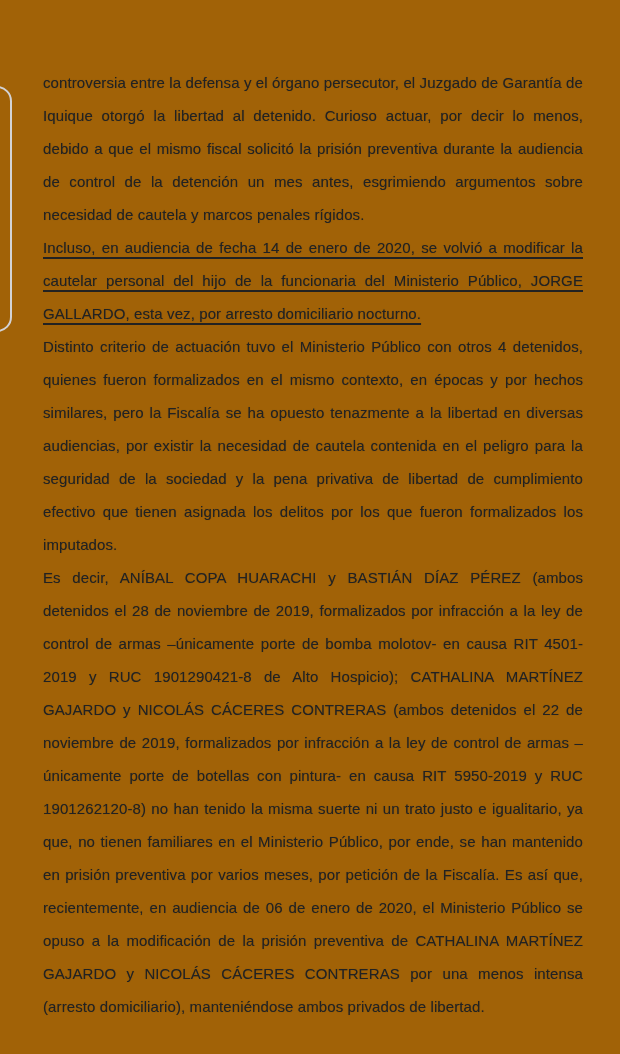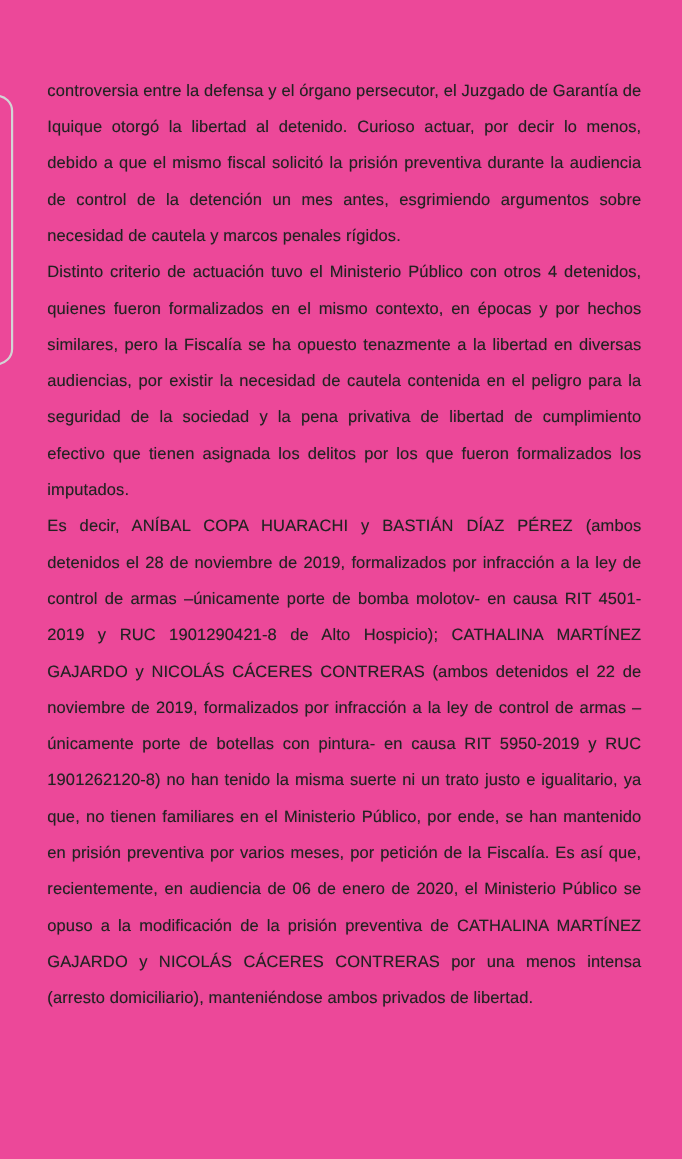--- a/index.html
+++ b/index.html
@@ -9,21 +9,21 @@
   body {
     width: 620px;
     height: 1054px;
     position: relative;
     overflow: hidden;
     background: #ffffff;
   }
   .page {
     position: absolute;
     inset: 0;
-    background: #ec4899;
+    background: #a16207;
     overflow: hidden;
   }
   
   .edge-decoration {
     position: absolute;
     left: -34px;
     top: 86px;
     width: 42px;
     height: 242px;
     border: 2px solid #d3d3d5;
@@ -56,16 +56,17 @@
     text-underline-offset: 4px;
   }
 </style>
 </head>
 <body style="background: rgb(255, 255, 255);">
 
 <div class="page">
   <div class="edge-decoration" style="border-color: rgb(211, 211, 213);"></div>
   <div class="text-block" style="color: rgb(34, 34, 34);">
     <p><span class="seg-regular">controversia entre la defensa y el órgano persecutor, el Juzgado de Garantía de Iquique otorgó la libertad al detenido. Curioso actuar, por decir lo menos, debido a que el mismo fiscal solicitó la prisión preventiva durante la audiencia de control de la detención un mes antes, esgrimiendo argumentos sobre necesidad de cautela y marcos penales rígidos.</span></p>
+    <p><span class="seg-underline">Incluso, en audiencia de fecha 14 de enero de 2020, se volvió a modificar la cautelar personal del hijo de la funcionaria del Ministerio Público, JORGE GALLARDO, esta vez, por arresto domiciliario nocturno.</span></p>
     <p><span class="seg-regular">Distinto criterio de actuación tuvo el Ministerio Público con otros 4 detenidos, quienes fueron formalizados en el mismo contexto, en épocas y por hechos similares, pero la Fiscalía se ha opuesto tenazmente a la libertad en diversas audiencias, por existir la necesidad de cautela contenida en el peligro para la seguridad de la sociedad y la pena privativa de libertad de cumplimiento efectivo que tienen asignada los delitos por los que fueron formalizados los imputados.</span></p>
     <p><span class="seg-regular">Es decir, </span><span class="seg-bold">ANÍBAL COPA HUARACHI</span><span class="seg-regular"> y </span><span class="seg-bold">BASTIÁN DÍAZ PÉREZ</span><span class="seg-regular"> (ambos detenidos el 28 de noviembre de 2019, formalizados por infracción a la ley de control de armas –únicamente porte de bomba molotov- en causa RIT 4501-2019 y RUC 1901290421-8 de Alto Hospicio); </span><span class="seg-bold">CATHALINA MARTÍNEZ GAJARDO</span><span class="seg-regular"> y </span><span class="seg-bold">NICOLÁS CÁCERES CONTRERAS</span><span class="seg-regular"> (ambos detenidos el 22 de noviembre de 2019, formalizados por infracción a la ley de control de armas –únicamente porte de botellas con pintura- en causa RIT 5950-2019 y RUC 1901262120-8) </span><span class="seg-bold">no han tenido la misma suerte ni un trato justo e igualitario, ya que, no tienen familiares en el Ministerio Público, por ende, se han mantenido en prisión preventiva por varios meses, por petición de la Fiscalía.</span><span class="seg-regular"> Es así que, recientemente, en audiencia de 06 de enero de 2020, el Ministerio Público se opuso a la modificación de la prisión preventiva de CATHALINA MARTÍNEZ GAJARDO y NICOLÁS CÁCERES CONTRERAS por una menos intensa (arresto domiciliario), manteniéndose ambos privados de libertad.</span></p>
   </div>
 </div>
 
 </body></html>

